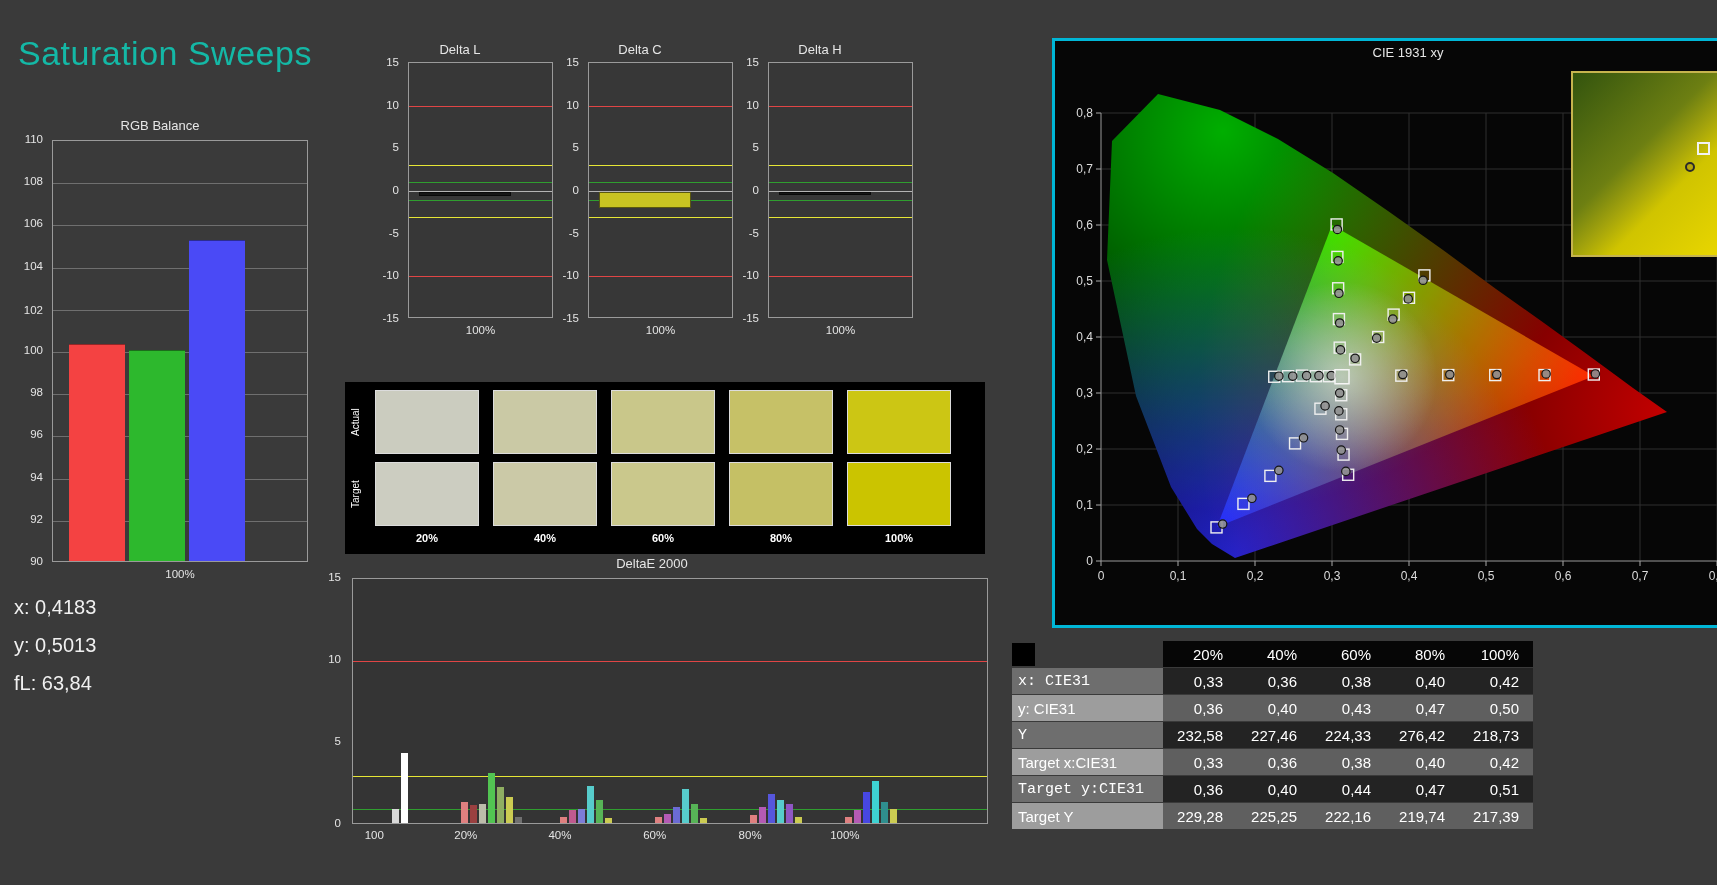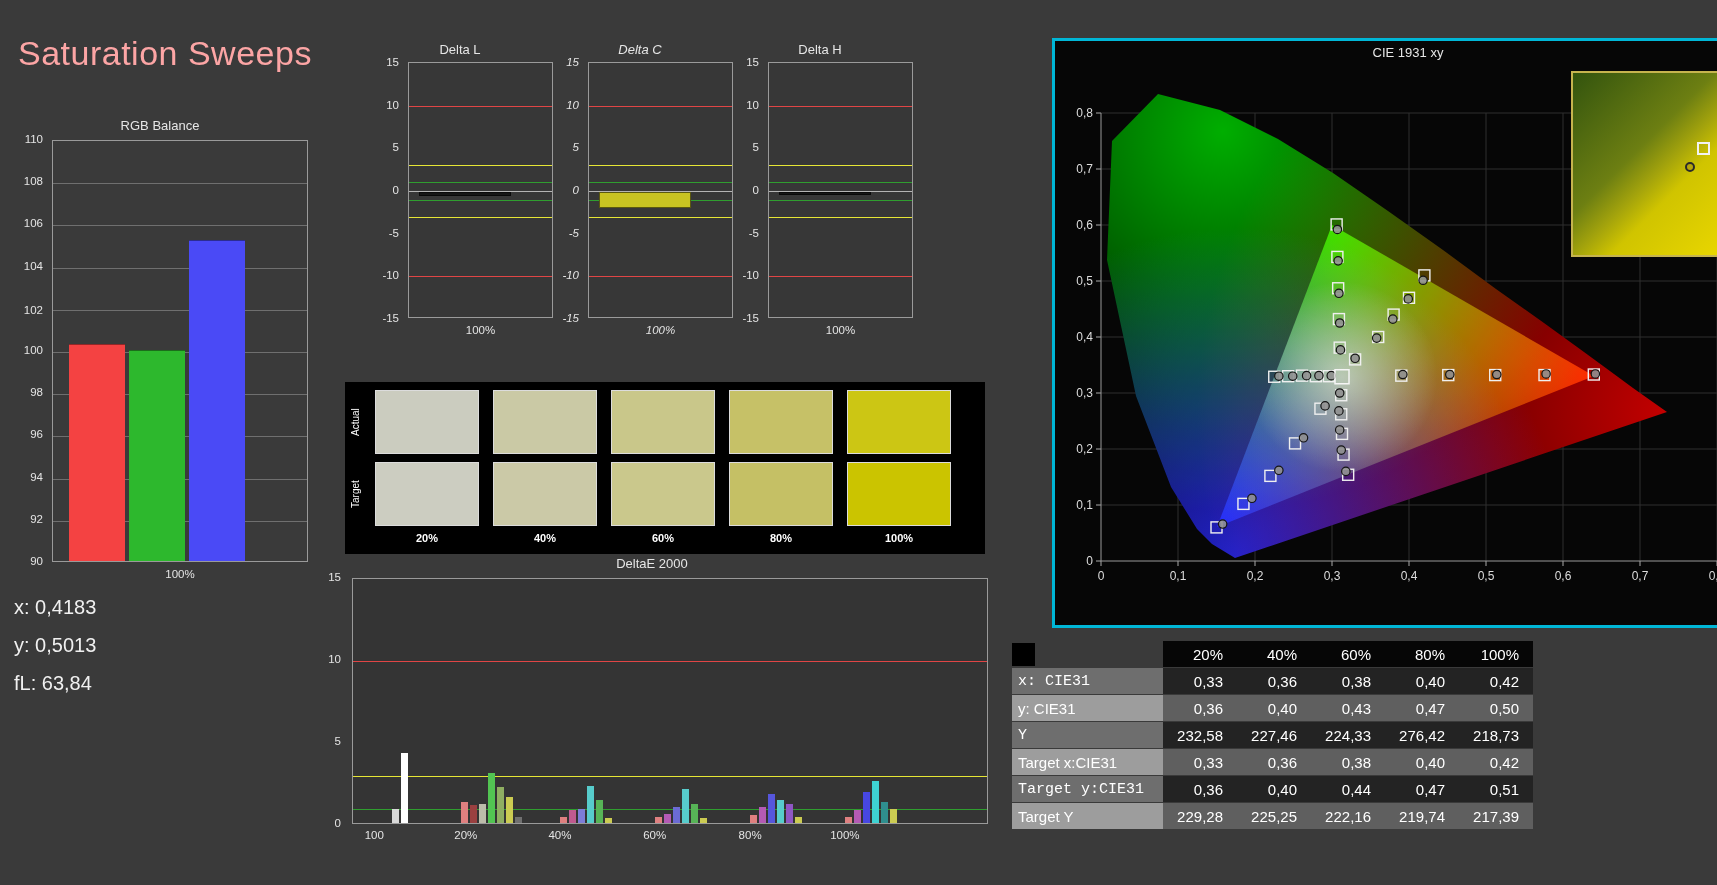--- a/index.html
+++ b/index.html
@@ -1,19 +1,19 @@
 <!DOCTYPE html>
 <html><head>
 <meta charset="utf-8">
 <style>
   *{box-sizing:border-box;margin:0;padding:0;}
   html,body{width:1717px;height:885px;background:#3a3a3a;overflow:hidden;}
   body{font-family:"Liberation Sans","DejaVu Sans",sans-serif;color:#eee;position:relative;}
   #root{position:absolute;inset:0;}
-  #page-title{position:absolute;left:18px;top:34px;font-size:34px;color:#fca5a5;letter-spacing:.5px;}
+  #page-title{position:absolute;left:18px;top:34px;font-size:34px;color:#14b8a6;letter-spacing:.5px;}
   .chart-title{position:absolute;top:0;left:0;right:0;text-align:center;font-size:13px;color:#e6e6e6;}
   .plot{position:absolute;border:1px solid #9a9a9a;overflow:hidden;}
   .hline{position:absolute;left:0;right:0;height:1px;}
   .vbar{position:absolute;}
   .ytick{position:absolute;width:100%;text-align:right;padding-right:5px;font-size:11.5px;color:#e4e4e4;}
   .xlabel{position:absolute;font-size:11.5px;color:#e4e4e4;}
   
   #rgb-chart{position:absolute;left:10px;top:118px;width:300px;height:472px;}
   #rgb-ylabels{position:absolute;left:0;top:0;width:38px;height:100%;}
   #rgb-plot{left:42px;top:22px;width:256px;height:422px;background:#3a3a3a;}
@@ -121,21 +121,21 @@
           <div class="hline" style="top: 213.333px; background: rgb(224, 69, 69);"></div>
           <div class="hline" style="top: 102.4px; background: rgb(230, 230, 53);"></div>
           <div class="hline" style="top: 153.6px; background: rgb(230, 230, 53);"></div>
           <div class="hline" style="top: 119.467px; background: rgb(47, 158, 47);"></div>
           <div class="hline" style="top: 136.533px; background: rgb(47, 158, 47);"></div>
           <div class="hline" style="top: 128px; background: rgb(180, 180, 180);"></div>
           <div class="vbar" style="left: 10px; width: 92px; top: 129px; height: 4.26667px; background: rgb(22, 22, 22); border: 1px solid rgba(0, 0, 0, 0.55);"></div>
         </div>
         <div class="xlabel" style="left: 38px; width: 145px; top: 282px; text-align: center;">100%</div>
       </div>
-      <div class="dchart" style="left: 180px; font-style: italic;">
+      <div class="dchart" style="left: 180px;">
         <div class="chart-title">Delta C</div>
         <div class="dylabels">
           <div class="ytick" style="top: 14px;">15</div>
           <div class="ytick" style="top: 56.6667px;">10</div>
           <div class="ytick" style="top: 99.3333px;">5</div>
           <div class="ytick" style="top: 142px;">0</div>
           <div class="ytick" style="top: 184.667px;">-5</div>
           <div class="ytick" style="top: 227.333px;">-10</div>
           <div class="ytick" style="top: 270px;">-15</div>
         </div>

